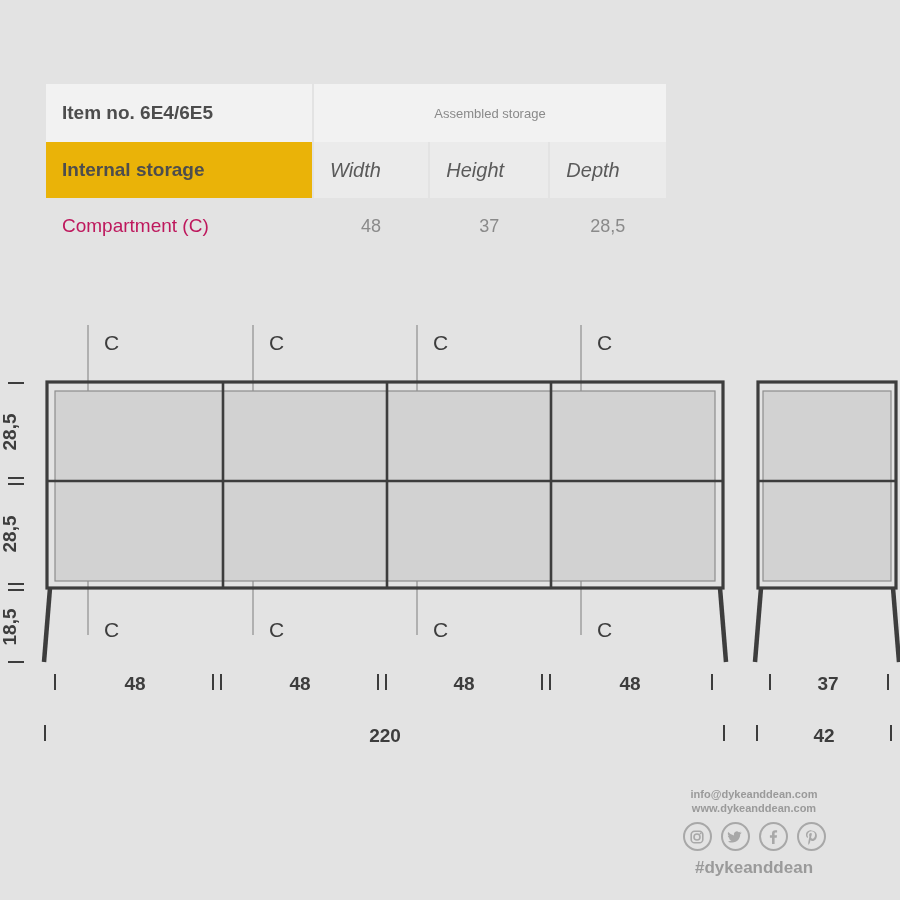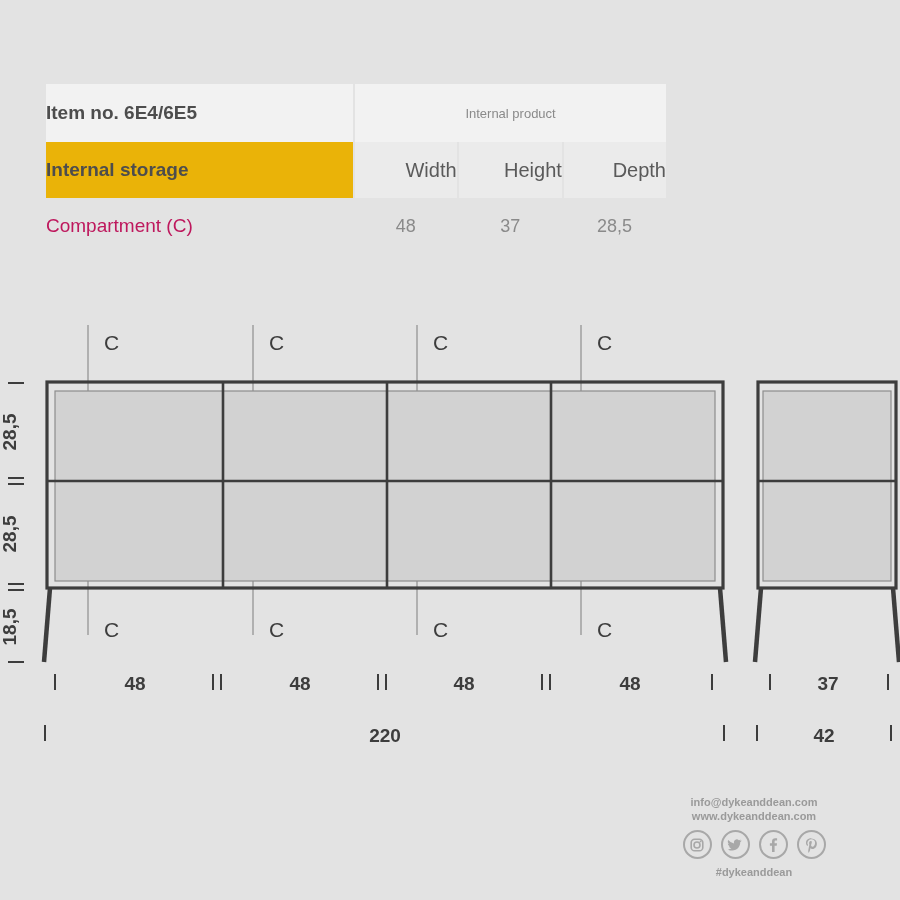--- a/index.html
+++ b/index.html
@@ -23,21 +23,21 @@
 
   
   .spec-table {
     position: absolute;
     left: 46px;
     top: 84px;
     width: 620px;
     border-collapse: collapse;
   }
   .spec-table td {
-    padding: 0;
+    padding: 16px;
     vertical-align: middle;
   }
   .row-head { height: 58px; }
   .row-cols { height: 56px; }
   .row-data { height: 56px; }
 
   .cell-title {
     background: #f2f2f2;
     font-size: 19px;
     font-weight: bold;
@@ -56,23 +56,24 @@
     background: #eab308;
     font-size: 19px;
     font-weight: bold;
     color: #4d4d4d;
     padding-left: 20px;
   }
   .cell-col {
     background: #ebebeb;
     font-size: 20px;
     color: #5a5a5a;
-    text-align: right;
+    text-align: left;
     border-left: 2px solid #e3e3e3;
     width: 120px;
+    font-style: italic;
   }
   .cell-rowlabel {
     font-size: 19px;
     color: #be185d;
     padding-left: 20px;
   }
   .cell-val {
     font-size: 18px;
     color: #8a8a8a;
     text-align: center;
@@ -136,36 +137,36 @@
     display: flex;
     align-items: center;
     justify-content: center;
     font-size: 15px;
     font-weight: bold;
     box-sizing: border-box;
   }
   .social-icon svg { display: block; }
   .hashtag {
     margin-top: 7px;
-    font-size: 11px;
+    font-size: 17px;
     font-weight: bold;
     color: #9a9a9a;
     text-align: center;
   }
 </style>
 </head>
 <body>
 
 <div class="page">
 
   <table class="spec-table">
     <tbody>
         <tr class="row-head">
       <td class="cell-title">Item no. 6E4/6E5</td>
-      <td class="cell-assembled" colspan="3">Internal product</td>
+      <td class="cell-assembled" colspan="3">Assembled storage</td>
     </tr>
     <tr class="row-cols">
       <td class="cell-sub">Internal storage</td>
       <td class="cell-col">Width</td>
       <td class="cell-col">Height</td>
       <td class="cell-col">Depth</td>
     </tr>
     <tr class="row-data">
       <td class="cell-rowlabel">Compartment (C)</td>
       <td class="cell-val">48</td>

